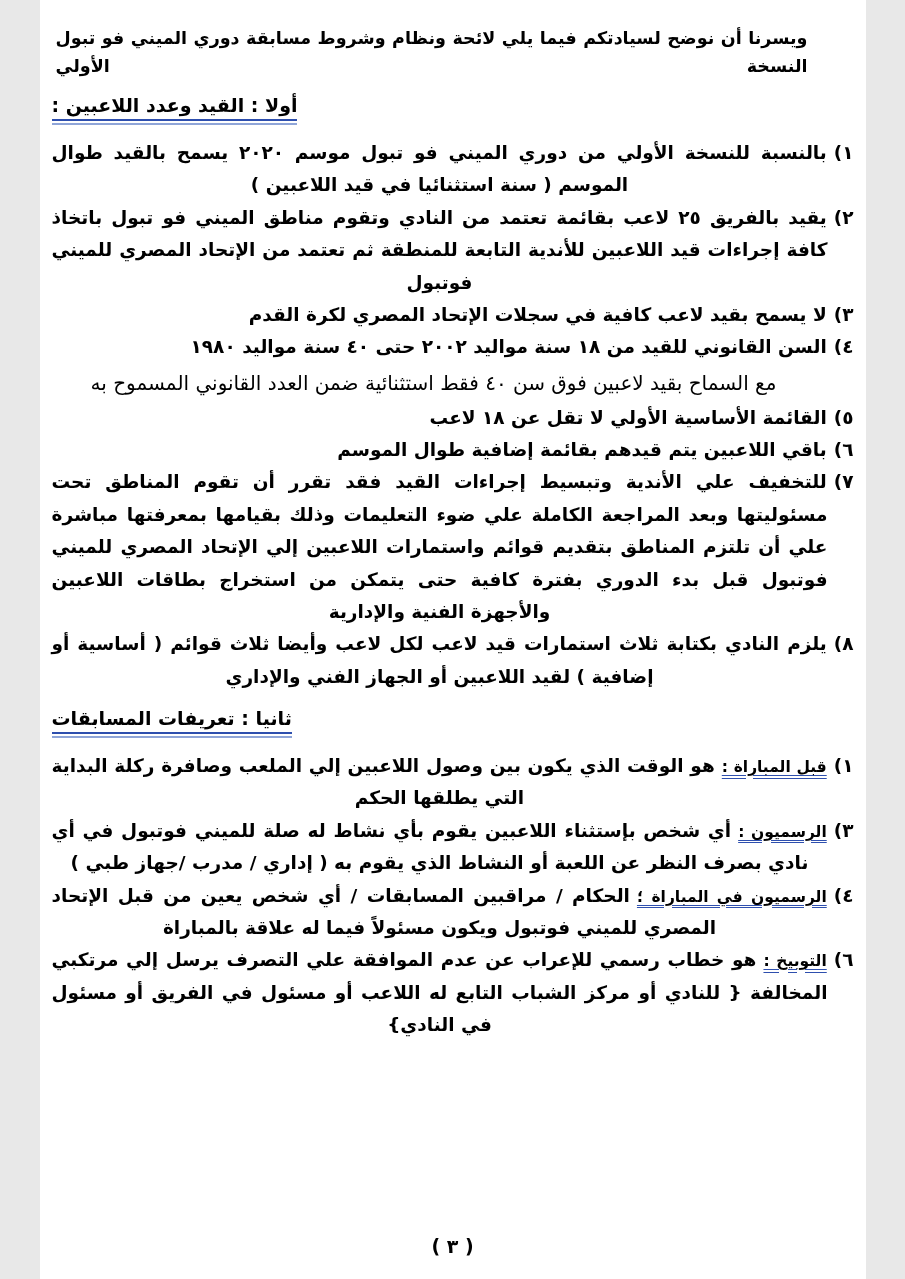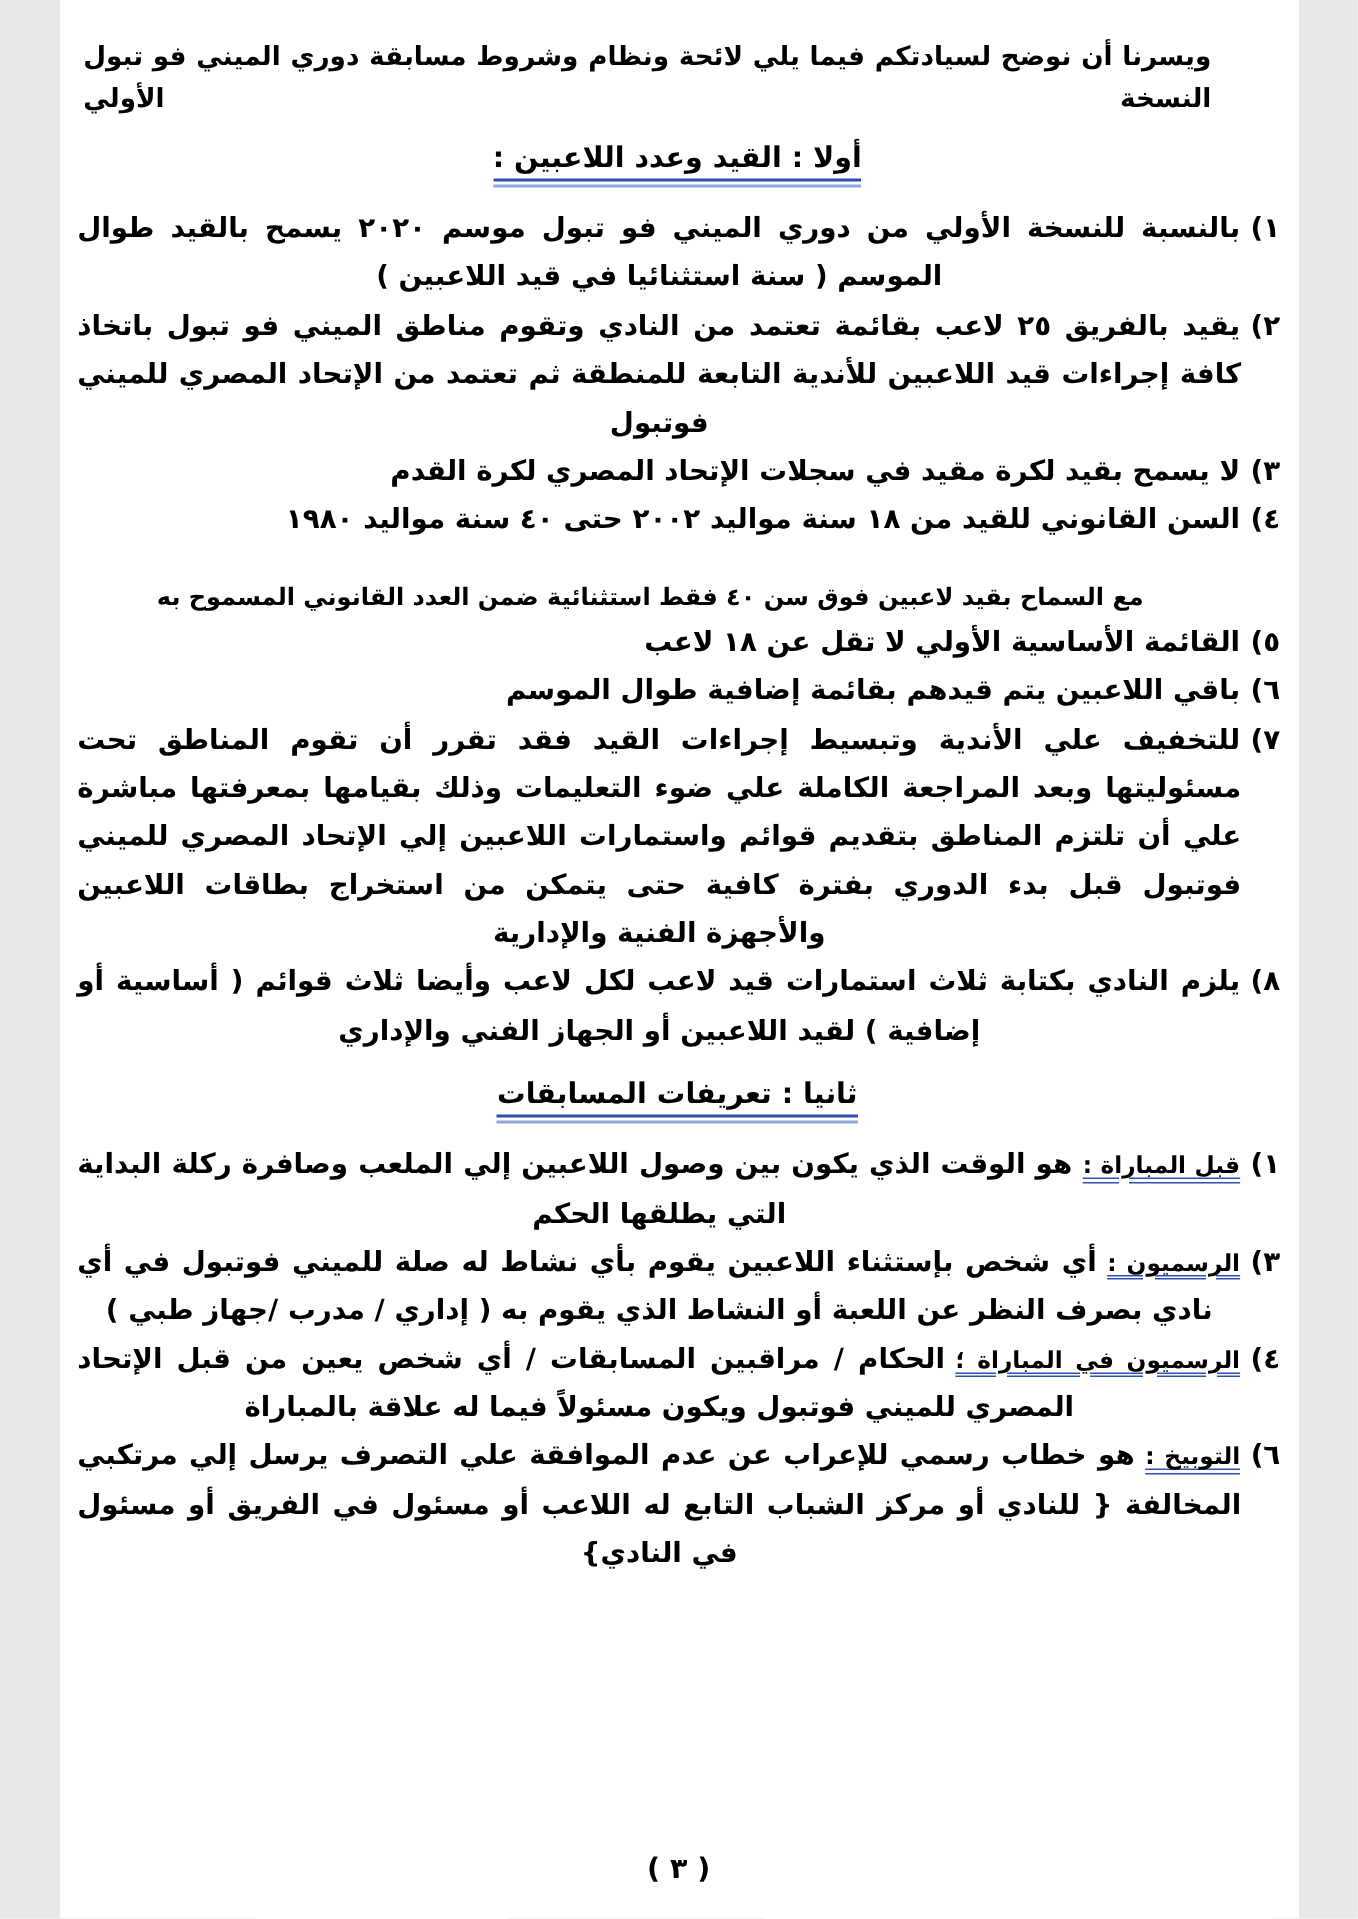--- a/index.html
+++ b/index.html
@@ -25,21 +25,21 @@
     font-size: 17.5px;
     line-height: 1.6;
     text-align: justify;
     text-align-last: justify;
     margin: 0 46px 14px 4px;
   }
   .section { margin: 0; }
   .heading {
     font-size: 19px;
     font-weight: bold;
-    text-align: center;
+    text-align: left;
     margin: 14px 2px 16px 0;
   }
   .heading-text {
     display: inline-block;
     position: relative;
     padding-bottom: 3px;
     border-bottom: 2px solid #2e4fae;
   }
   .heading-text::after {
     content: "";
@@ -63,28 +63,27 @@
   .term {
     font-size: 15.5px;
     margin-left: 7px;
     text-decoration: underline;
     text-decoration-style: double;
     text-decoration-color: #2e4fae;
     text-underline-offset: 3px;
     margin-top: 16px;
   }
   .emphasis {
-    font-size: 16px;
-    font-weight: bold;
+    font-size: 20px;
+    font-weight: normal;
     line-height: 1.7;
     text-align: justify;
     text-align-last: center;
     text-indent: 0;
     padding: 2px 26px 2px 14px;
-    margin-top: 18px;
   }
   .page-number {
     position: absolute;
     bottom: 22px;
     left: 0; right: 0;
     text-align: center;
     font-weight: bold;
     font-size: 19px;
     letter-spacing: 2px;
   }
@@ -93,21 +92,21 @@
 <body>
 
 <div class="page">
   <p class="intro">ويسرنا أن نوضح لسيادتكم فيما يلي  لائحة ونظام وشروط مسابقة دوري الميني فو تبول النسخة الأولي</p>
   <div id="sections">
       <section class="section">
         <h2 class="heading"><span class="heading-text">أولا : القيد وعدد اللاعبين :</span></h2>
         <div class="items">
           <div class="item wrap"><span class="num">١)</span><span class="text">بالنسبة للنسخة الأولي  من دوري الميني فو تبول موسم ٢٠٢٠ يسمح بالقيد طوال الموسم ( سنة استثنائيا  في قيد اللاعبين )</span></div>
           <div class="item wrap"><span class="num">٢)</span><span class="text">يقيد بالفريق ٢٥ لاعب بقائمة تعتمد من النادي وتقوم مناطق الميني  فو تبول باتخاذ كافة إجراءات قيد اللاعبين للأندية التابعة للمنطقة  ثم تعتمد من الإتحاد المصري للميني فوتبول</span></div>
-          <div class="item"><span class="num">٣)</span><span class="text">لا يسمح بقيد لكرة مقيد في سجلات الإتحاد المصري لكرة القدم</span></div>
+          <div class="item"><span class="num">٣)</span><span class="text">لا يسمح بقيد لاعب كافية في سجلات الإتحاد المصري لكرة القدم</span></div>
           <div class="item"><span class="num">٤)</span><span class="text">السن القانوني للقيد من ١٨ سنة مواليد ٢٠٠٢  حتى ٤٠ سنة مواليد ١٩٨٠</span><div class="emphasis">مع السماح بقيد لاعبين فوق سن ٤٠ فقط استثنائية ضمن العدد القانوني المسموح به</div></div>
           <div class="item"><span class="num">٥)</span><span class="text">القائمة الأساسية الأولي لا تقل عن ١٨ لاعب</span></div>
           <div class="item"><span class="num">٦)</span><span class="text">باقي اللاعبين يتم قيدهم بقائمة إضافية طوال الموسم</span></div>
           <div class="item wrap"><span class="num">٧)</span><span class="text">للتخفيف علي الأندية وتبسيط إجراءات القيد فقد تقرر أن تقوم المناطق تحت مسئوليتها وبعد المراجعة الكاملة علي ضوء التعليمات وذلك بقيامها بمعرفتها مباشرة علي أن تلتزم المناطق بتقديم قوائم واستمارات اللاعبين إلي الإتحاد المصري للميني فوتبول قبل بدء الدوري بفترة كافية حتى يتمكن من استخراج بطاقات اللاعبين والأجهزة الفنية والإدارية</span></div>
           <div class="item wrap"><span class="num">٨)</span><span class="text">يلزم النادي بكتابة ثلاث استمارات قيد لاعب لكل لاعب وأيضا ثلاث قوائم ( أساسية أو إضافية ) لقيد اللاعبين أو الجهاز الفني والإداري</span></div>
         </div>
       </section>
       <section class="section">
         <h2 class="heading"><span class="heading-text">ثانيا : تعريفات المسابقات</span></h2>
         <div class="items">

